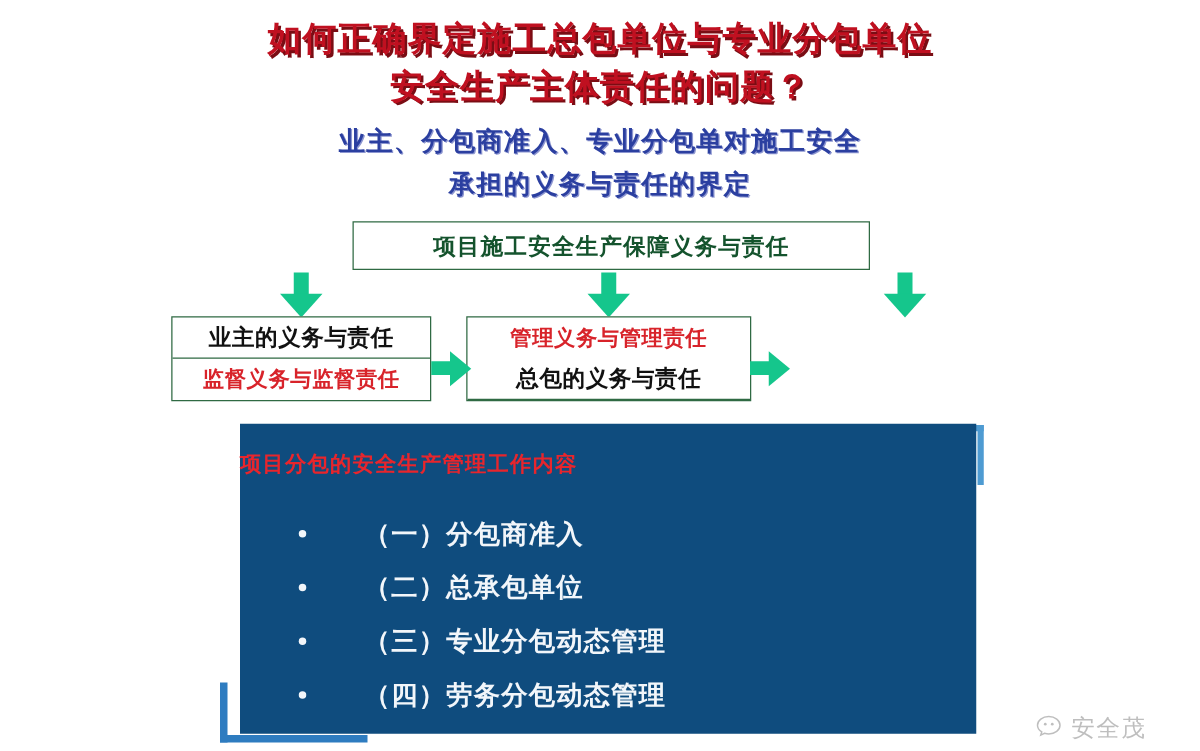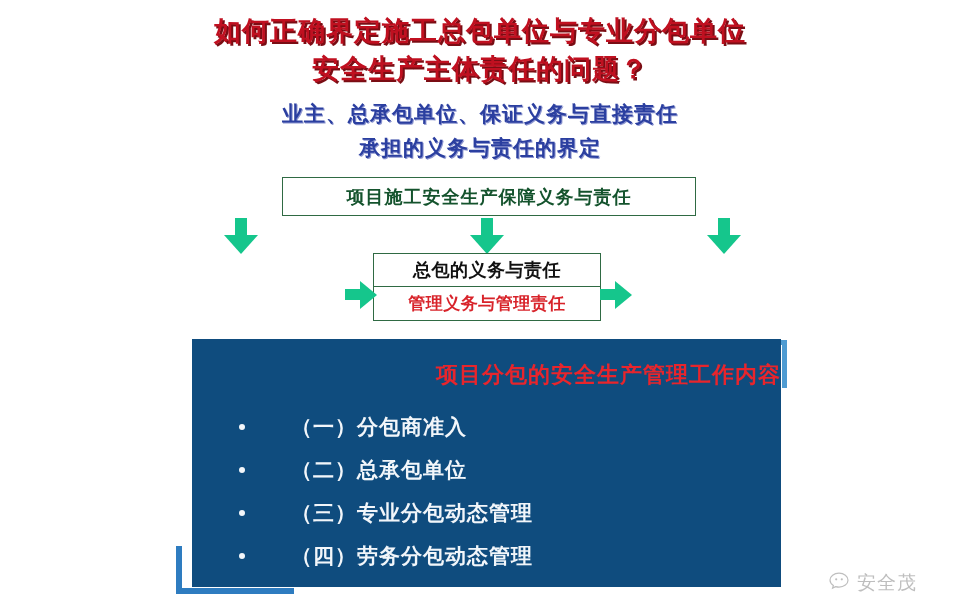--- a/index.html
+++ b/index.html
@@ -187,24 +187,24 @@
     width: 589px;
     height: 248px;
     background: #0F4C7E;
     box-sizing: border-box;
   }
   #panel-heading {
     position: absolute;
     left: 0;
     top: 21px;
     width: 589px;
-    text-align: right;
+    text-align: left;
     color: #E8252C;
     font-weight: bold;
-    font-size: 22px;
+    font-size: 17px;
     letter-spacing: 1px;
     white-space: nowrap;
   }
   #panel-list {
     position: absolute;
     left: 0;
     top: 63px;
     width: 589px;
     margin: 3px;
     padding: 0;
@@ -250,42 +250,46 @@
   }
 </style>
 </head>
 <body>
 
 <div id="slide">
 
   <div id="title-line-1" class="title-red">如何正确界定施工总包单位与专业分包单位</div>
   <div id="title-line-2" class="title-red">安全生产主体责任的问题？</div>
 
-  <div id="subtitle-line-1" class="title-blue">业主、总承包单位、保证义务与直接责任</div>
+  <div id="subtitle-line-1" class="title-blue">业主、分包商准入、专业分包单对施工安全</div>
   <div id="subtitle-line-2" class="title-blue">承担的义务与责任的界定</div>
 
   <div id="box-top" class="flow-box">项目施工安全生产保障义务与责任</div>
 
   <div id="arrow-down-owner" class="arrow-down">
     <span class="stem"></span>
     <span class="head"></span>
   </div>
   <div id="arrow-down-general" class="arrow-down">
     <span class="stem"></span>
     <span class="head"></span>
   </div>
   <div id="arrow-down-sub" class="arrow-down">
     <span class="stem"></span>
     <span class="head"></span>
   </div>
 
+  <div id="box-owner" class="split-box">
+    <div class="row row-top">业主的义务与责任</div>
+    <div class="row row-bottom">监督义务与监督责任</div>
+  </div>
 
   <div id="box-general" class="split-box">
+    <div class="row row-bottom">管理义务与管理责任</div>
     <div class="row row-top">总包的义务与责任</div>
-    <div class="row row-bottom">管理义务与管理责任</div>
   </div>
 
 
   <div id="arrow-right-1" class="arrow-right">
     <span class="stem"></span>
     <span class="head"></span>
   </div>
   <div id="arrow-right-2" class="arrow-right">
     <span class="stem"></span>
     <span class="head"></span>

